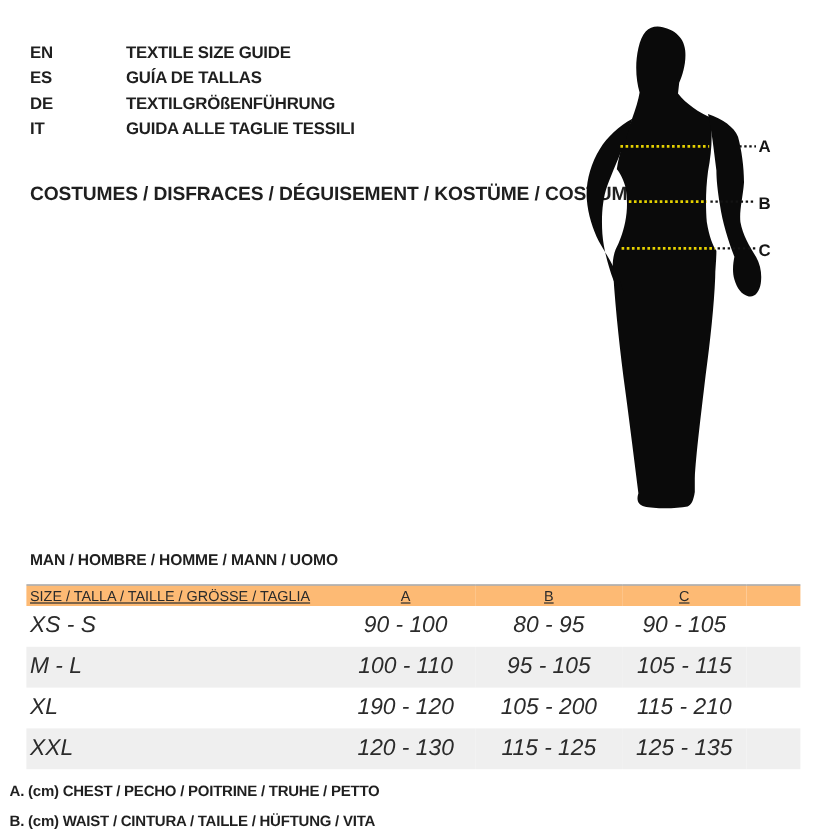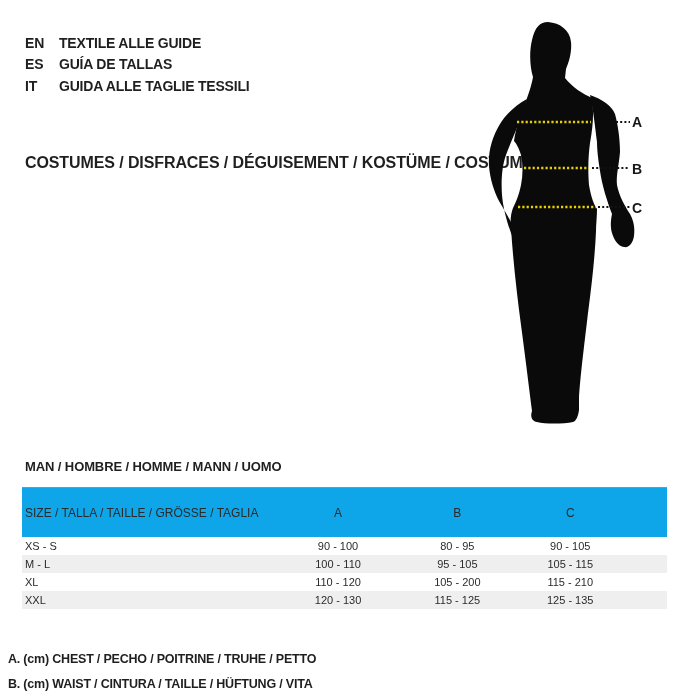--- a/index.html
+++ b/index.html
@@ -8,21 +8,21 @@
     background: #ffffff;
     font-family: "Liberation Sans", sans-serif;
     color: #1f1f1f;
     position: relative;
     overflow: hidden;
   }
   .abs { position: absolute; }
 
   
   .lang-block { left: 25px; top: 33px; }
-  .lang-row { display: flex; line-height: 21.3px; font-size: 14px; font-weight: 700; letter-spacing: -0.2px; }
+  .lang-row { display: flex; line-height: 21.3px; font-size: 14px; font-weight: 700; letter-spacing: -0.2px; gap: 46px; }
   .lang-code { width: 34px; flex: 0 0 34px; }
   .lang-label { white-space: nowrap; }
 
   
   .category-title {
     left: 25px; top: 154px;
     font-size: 16px; font-weight: 700; letter-spacing: -0.1px;
     white-space: nowrap;
   }
 
@@ -44,44 +44,48 @@
   table.size-table {
     width: 100%; border-collapse: collapse; table-layout: fixed;
     font-size: 12.5px; color: #2b2b2b;
   }
   table.size-table col.c-label  { width: 40%; }
   table.size-table col.c-a      { width: 18%; }
   table.size-table col.c-b      { width: 19%; }
   table.size-table col.c-c      { width: 16%; }
   table.size-table col.c-spacer { width: 7%; }
   table.size-table th {
-    background: #0ea5e9;
+    background: #fdba74;
     border-top: 1px solid #8f8f8f;
     height: 17px; font-weight: 400; font-size: 12px;
-    text-align: center; padding: 16px;
+    text-align: center; padding: 0; text-decoration: underline;
   }
   table.size-table th.left, table.size-table td.left { text-align: left; padding-left: 3px; }
-  table.size-table td { height: 18px; text-align: center; padding: 0; font-size: 11px; }
+  table.size-table td { height: 34px; text-align: center; padding: 0; font-size: 19px; font-style: italic; }
   table.size-table tbody tr:nth-child(even) td { background: #efefef; }
 
   
   .legend { left: 8px; top: 603px; font-size: 12.5px; font-weight: 700; letter-spacing: -0.2px; margin-top: 44px; }
   .legend div { line-height: 24.6px; white-space: nowrap; }
 </style>
 </head>
 <body>
 
 <div class="abs lang-block">
   <div class="lang-row">
     <span class="lang-code">EN</span>
-    <span class="lang-label">TEXTILE ALLE GUIDE</span>
+    <span class="lang-label">TEXTILE SIZE GUIDE</span>
   </div>
   <div class="lang-row">
     <span class="lang-code">ES</span>
     <span class="lang-label">GUÍA DE TALLAS</span>
+  </div>
+  <div class="lang-row">
+    <span class="lang-code">DE</span>
+    <span class="lang-label">TEXTILGRÖßENFÜHRUNG</span>
   </div>
   <div class="lang-row">
     <span class="lang-code">IT</span>
     <span class="lang-label">GUIDA ALLE TAGLIE TESSILI</span>
   </div>
 </div>
 
 <div class="abs category-title">COSTUMES / DISFRACES / DÉGUISEMENT / KOSTÜME / COSTUMI</div>
 
 <div class="abs figure">
@@ -182,21 +186,21 @@
       </tr>
       <tr>
         <td class="left">M - L</td>
         <td>100 - 110</td>
         <td>95 - 105</td>
         <td>105 - 115</td>
         <td></td>
       </tr>
       <tr>
         <td class="left">XL</td>
-        <td>110 - 120</td>
+        <td>190 - 120</td>
         <td>105 - 200</td>
         <td>115 - 210</td>
         <td></td>
       </tr>
       <tr>
         <td class="left">XXL</td>
         <td>120 - 130</td>
         <td>115 - 125</td>
         <td>125 - 135</td>
         <td></td>

